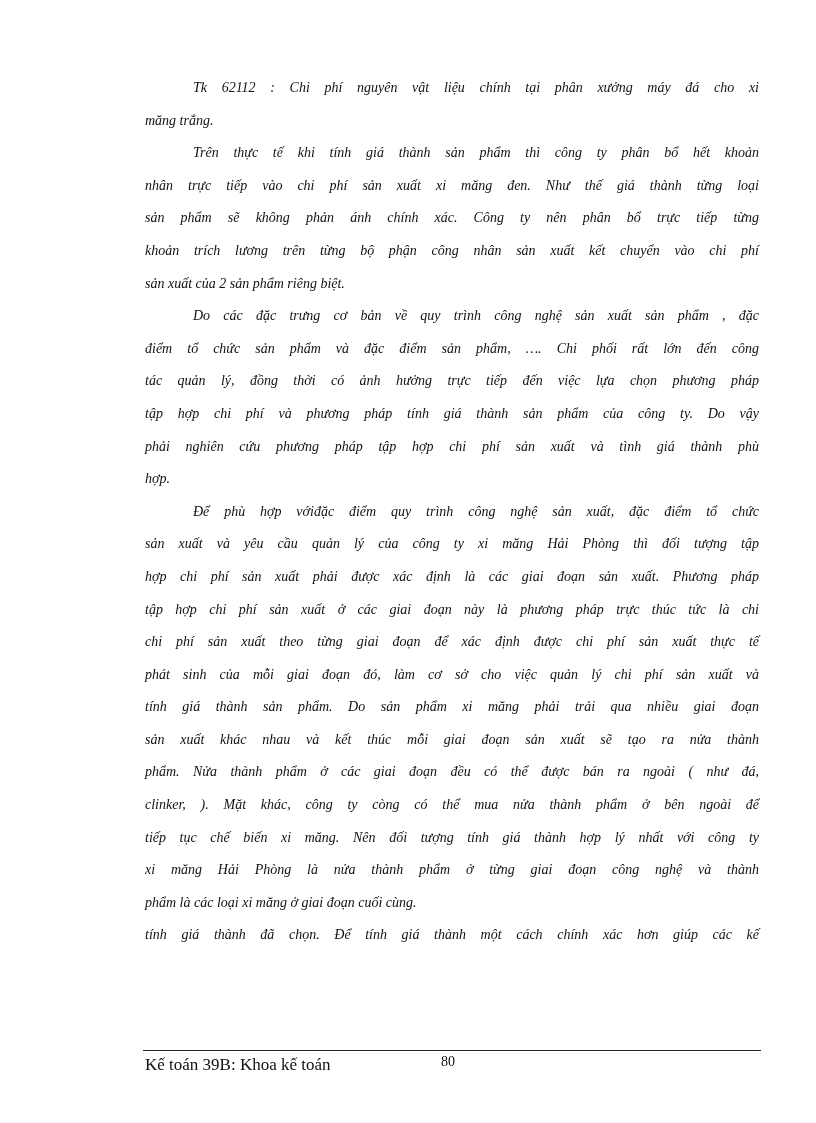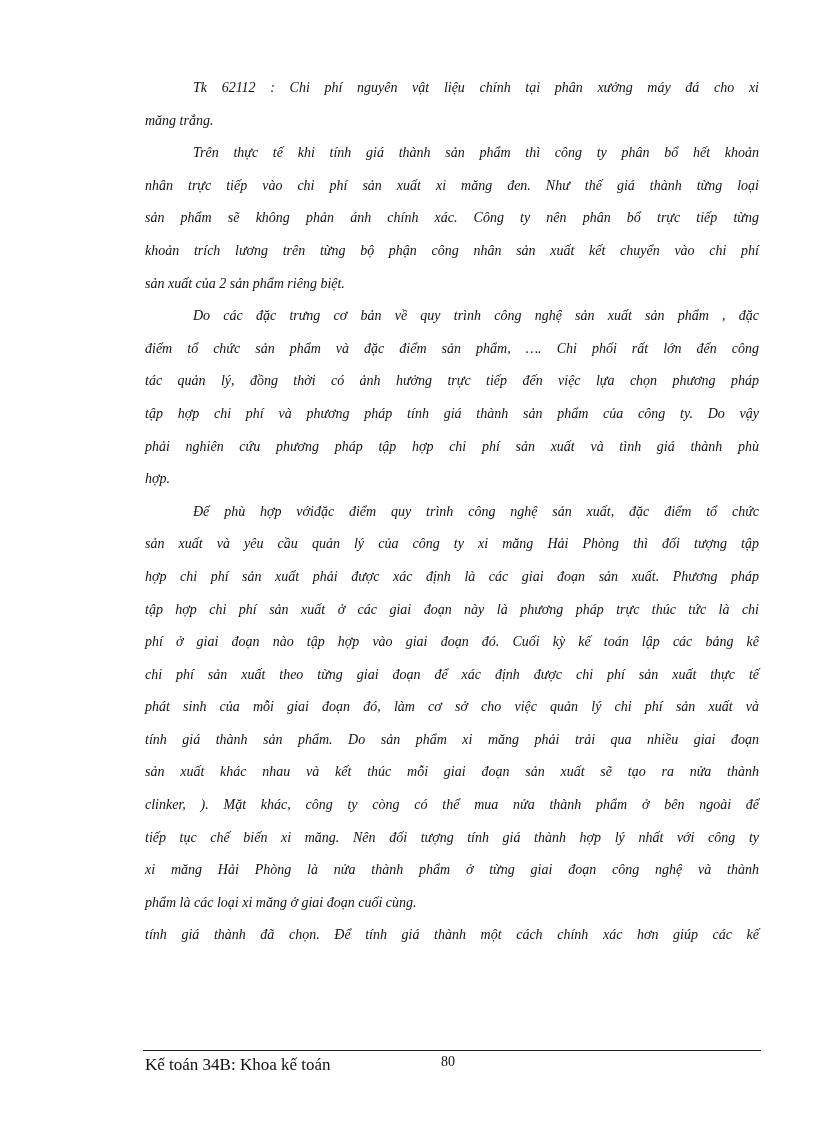--- a/index.html
+++ b/index.html
@@ -36,30 +36,30 @@
       <div class="line">tác quản lý, đồng thời có ảnh hưởng trực tiếp đến việc lựa chọn phương pháp</div>
       <div class="line">tập hợp chi phí và phương pháp tính giá thành sản phẩm của công ty. Do vậy</div>
       <div class="line">phải nghiên cứu phương pháp tập hợp chi phí sản xuất và tình giá thành phù</div>
       <div class="line last">hợp.</div>
     </div>
     <div>
       <div class="line indent">Để phù hợp vớiđặc điểm quy trình công nghệ sản xuất, đặc điểm tổ chức</div>
       <div class="line">sản xuất và yêu cầu quản lý của công ty xi măng Hải Phòng thì đối tượng tập</div>
       <div class="line">hợp chi phí sản xuất phải được xác định là các giai đoạn sản xuất. Phương pháp</div>
       <div class="line">tập hợp chi phí sản xuất ở các giai đoạn này là phương pháp trực thúc tức là chi</div>
-      <div class="line">phí ở giai đoạn nào tập hợp vào giai đoạn đó. Cuối kỳ kế toán lập các bảng kê</div>
       <div class="line">chi phí sản xuất theo từng giai đoạn để xác định được chi phí sản xuất thực tế</div>
       <div class="line">phát sinh của mỗi giai đoạn đó, làm cơ sở cho việc quản lý chi phí sản xuất và</div>
       <div class="line">tính giá thành sản phẩm. Do sản phẩm xi măng phải trải qua nhiều giai đoạn</div>
       <div class="line">sản xuất khác nhau và kết thúc mỗi giai đoạn sản xuất sẽ tạo ra nửa thành</div>
+      <div class="line">phẩm. Nửa thành phẩm ở các giai đoạn đều có thể được bán ra ngoài ( như đá,</div>
       <div class="line">clinker, ). Mặt khác, công ty còng có thể mua nửa thành phẩm ở bên ngoài để</div>
       <div class="line">tiếp tục chế biến xi măng. Nên đối tượng tính giá thành hợp lý nhất với công ty</div>
       <div class="line">xi măng Hải Phòng là nửa thành phẩm ở từng giai đoạn công nghệ và thành</div>
       <div class="line last">phẩm là các loại xi măng ở giai đoạn cuối cùng.</div>
     </div>
     <div>
       <div class="line">tính giá thành đã chọn. Để tính giá thành một cách chính xác hơn giúp các kế</div>
     </div>
   </div>
 
 <div class="footer-rule"></div>
-<div class="footer-left">Kế toán 34B: Khoa kế toán</div>
+<div class="footer-left">Kế toán 39B: Khoa kế toán</div>
 <div class="footer-page">80</div>
 
 </body></html>

